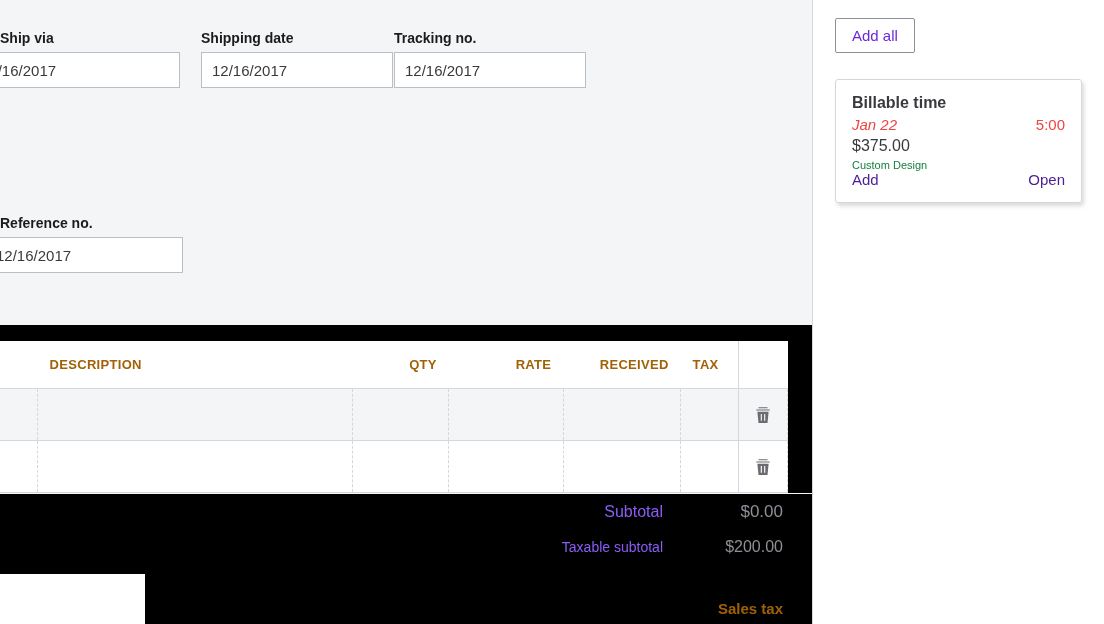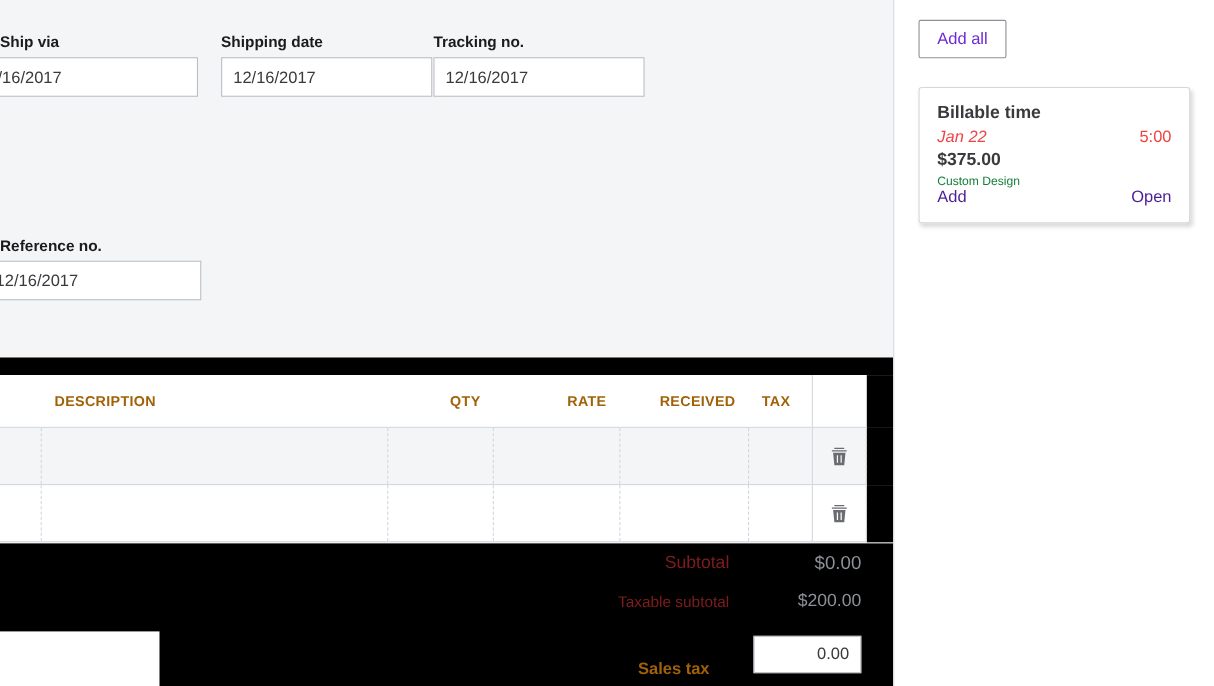--- a/index.html
+++ b/index.html
@@ -149,21 +149,21 @@
       padding-right: 14px;
     }
     .total-row {
       display: flex;
       justify-content: flex-end;
       align-items: center;
       gap: 40px;
       padding: 8px 0;
     }
     .total-label {
-      color: #7f1d1d;
+      color: #8b5cf6;
       font-size: 16px;
       text-align: left;
     }
     .total-label.small { font-size: 14px; }
     .total-value {
       color: #8d9096;
       font-size: 17px;
       min-width: 80px;
       text-align: right;
     }
@@ -219,21 +219,21 @@
     .card-meta {
       display: flex;
       justify-content: space-between;
       font-size: 15px;
       color: #ef4444;
       margin-bottom: 4px;
     }
     .card-meta .date { font-style: italic; }
     .card-amount {
       font-size: 16px;
-      font-weight: 700;
+      font-weight: 400;
       color: #393a3d;
       margin-bottom: 4px;
     }
     .card-desc {
       font-size: 11px;
       color: #15803d;
       margin-bottom: 0;
     }
     .card-actions {
       display: flex;
@@ -329,21 +329,20 @@
     <div class="total-row">
       <span class="total-label">Subtotal</span>
       <span class="total-value">$0.00</span>
     </div>
     <div class="total-row">
       <span class="total-label small">Taxable subtotal</span>
       <span class="total-value" style="font-size:16px;">$200.00</span>
     </div>
     <div class="total-row">
       <span class="sales-tax-label">Sales tax</span>
-      <input type="text" class="sales-tax-input" value="0.00" style="">
     </div>
   </div>
 
 </div>
 
 <div class="sidebar">
   <button class="add-all-btn">Add all</button>
 
   <div class="card">
     <div class="card-title">Billable time</div>

